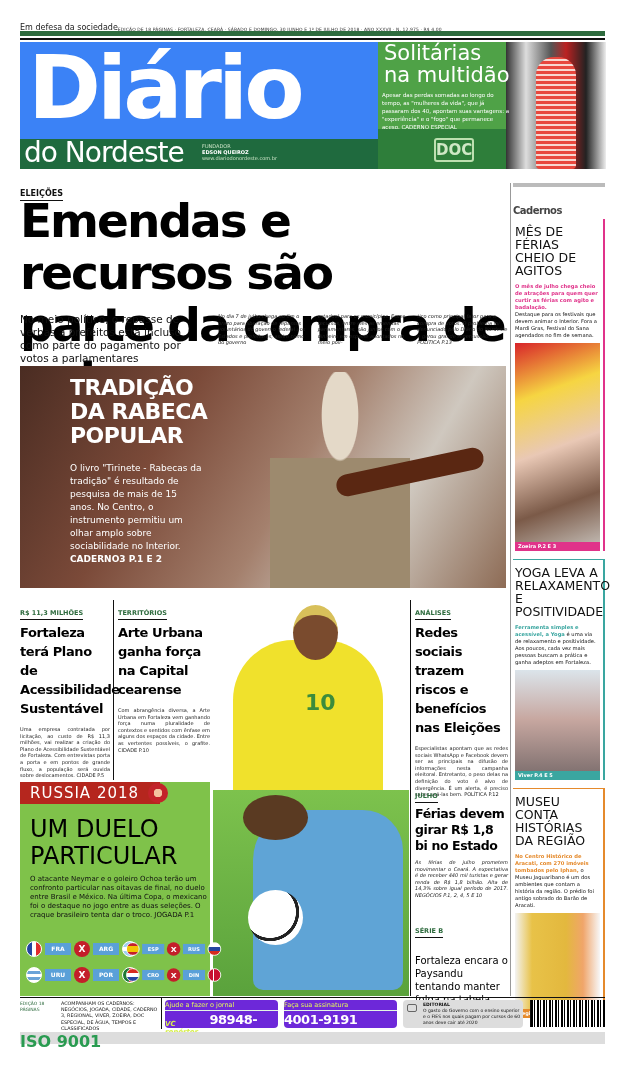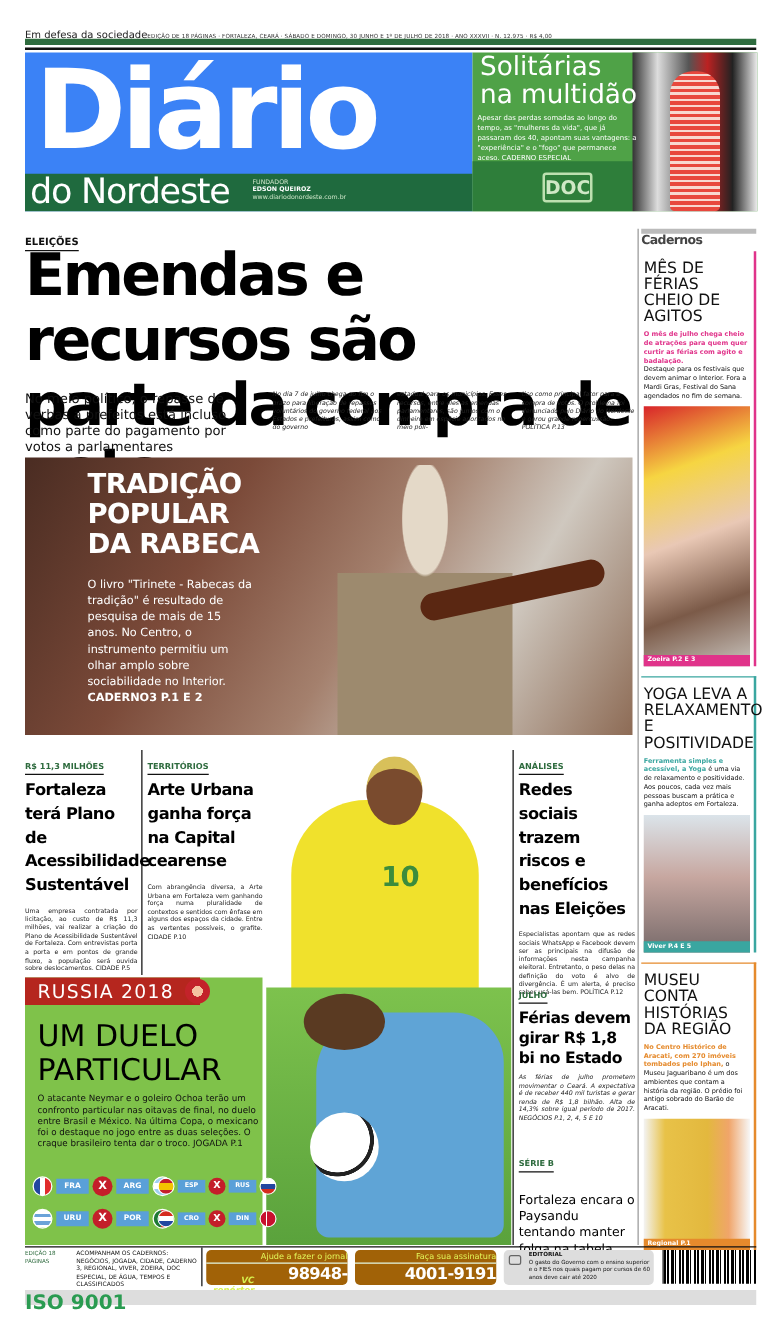--- a/index.html
+++ b/index.html
@@ -47,31 +47,31 @@
 .vs{width:16px;height:16px;border-radius:50%;background:#c41e2a;color:#fff;font-size:9px;font-weight:bold;text-align:center;line-height:16px}
 .players{left:213px;top:600px;width:196px;height:396px}
 .neymar{position:absolute;left:20px;top:40px;width:150px;height:160px;background:#f0e12c;border-radius:60px 60px 10px 10px}
 .neymar .head{position:absolute;left:60px;top:-35px;width:45px;height:55px;border-radius:50%;background:#7a4b2e;border-top:10px solid #d8c05a}
 .neymar .num{position:absolute;left:72px;top:50px;font-size:22px;color:#3c8c3c;font-weight:bold}
 .ochoa{position:absolute;left:0;top:190px;width:196px;height:206px;background:linear-gradient(180deg,#7dc24d,#5aa23c)}
 .ochoa .body{position:absolute;left:40px;top:20px;width:150px;height:180px;background:#5fa4d6;border-radius:50px 40px 10px 10px}
 .ochoa .hair{position:absolute;left:30px;top:5px;width:65px;height:45px;background:#5a3a22;border-radius:50%}
 .ochoa .ballx{position:absolute;left:35px;top:100px;width:55px;height:55px;border-radius:50%;background:radial-gradient(circle at 40% 40%,#fff 0 55%,#222 56% 62%,#fff 63%)}
 .sidebar{left:513px;top:183px;width:92px}
-.sidebar .lbl{font-weight:bold;font-size:10px;color:#444;border-top:4px solid #bbb;padding-top:0;letter-spacing:-.5px}
+.sidebar .lbl{font-weight:bold;font-size:10px;color:#444;border-top:4px solid #bbb;padding-top:18px;letter-spacing:-.5px}
 .card{border-right:2px solid;margin-top:3px;padding:2px 3px 0 2px;position:relative}
 .card .h{font-size:12.5px;line-height:13px;color:#111;margin-top:4px}
 .card .hi{font-size:5.2px;line-height:7px;margin-top:6px;font-weight:bold}
 .card .tx{font-size:5.2px;line-height:7px;color:#111}
 .card .img{margin-top:4px;position:relative}
 .card .cap{position:absolute;left:0;bottom:0;width:100%;height:9px;font-size:5px;line-height:9px;color:#fff;font-weight:bold;padding-left:3px}
 .footer{left:20px;top:997px;width:585px;height:32px;border-top:1px solid #111;display:flex}
 .footer .ed{width:38px;font-size:4.5px;line-height:6px;color:#2e6b3e;padding-top:3px}
 .footer .acomp{width:104px;font-size:4.8px;line-height:6.2px;padding:3px 3px 0 3px;border-right:1px solid #111}
-.footer .box{width:113px;height:28px;margin:2px 3px;background:#a16207;border-radius:4px;color:#fff;text-align:right;position:relative}
+.footer .box{width:113px;height:28px;margin:2px 3px;background:#6d28d9;border-radius:4px;color:#fff;text-align:left;position:relative}
 .footer .box .t1{font-size:6.5px;color:#e3f75a;line-height:10px;border-bottom:1px solid #e3f7e3}
 .footer .box .t2{font-size:13px;line-height:17px;font-weight:bold;letter-spacing:-.5px}
 .footer .edit{width:120px;height:28px;margin:2px 3px;background:#ddd;border-radius:4px;font-size:4.5px;line-height:6px;padding:2px 2px 0 20px;position:relative}
 .footer .edit .bub{position:absolute;left:4px;top:4px;width:10px;height:8px;border:1px solid #666;border-radius:2px}
 .footer .barcode{flex:1;margin:2px 0 2px 4px;background:repeating-linear-gradient(90deg,#000 0 2px,#fff 2px 3px,#000 3px 4px,#fff 4px 6px);border-left:1px solid #111}
 .iso{left:20px;top:1032px;width:585px;height:12px;background:#ddd}
 .iso span{font-weight:bold;font-size:16px;line-height:12px;color:#2a9b51}
 </style>
 </head>
 <body>
@@ -118,22 +118,22 @@
   <div>No dia 7 de julho chega ao fim o prazo para liberação de repasses voluntários do governo federal aos Estados e prefeituras, assim como do governo</div>
   <div>estadual para os municípios. Esses recursos, entre eles as emendas parlamentares, são juntos com o dinheiro em espécie apontados no meio polí-</div>
   <div>tico como principal fator para a compra de votos. O problema foi denunciado pelo Diário do Nordeste e gerou grande repercussão. POLÍTICA P.13</div>
 </div>
 
 <div class="abs rabeca">
   <div class="lady"></div>
   <div class="violin"></div>
   <div class="h">
     <div>TRADIÇÃO</div>
+      <div>DA RABECA</div>
       <div>POPULAR</div>
-      <div>DA RABECA</div>
   </div>
   <div class="t"><span>O livro "Tirinete - Rabecas da tradição" é resultado de pesquisa de mais de 15 anos. No Centro, o instrumento permitiu um olhar amplo sobre sociabilidade no Interior.</span> <b>CADERNO3 P.1 E 2</b></div>
 </div>
 
 <div class="abs vrule" style="left:113px;top:600px;height:180px"></div>
 <div class="abs vrule" style="left:410px;top:600px;height:396px"></div>
 <div class="abs vrule" style="left:510px;top:183px;height:813px;background:#999"></div>
 
 <div class="abs" style="left:20px;top:600px;width:90px">
   <span class="tag">R$ 11,3 MILHÕES</span>

